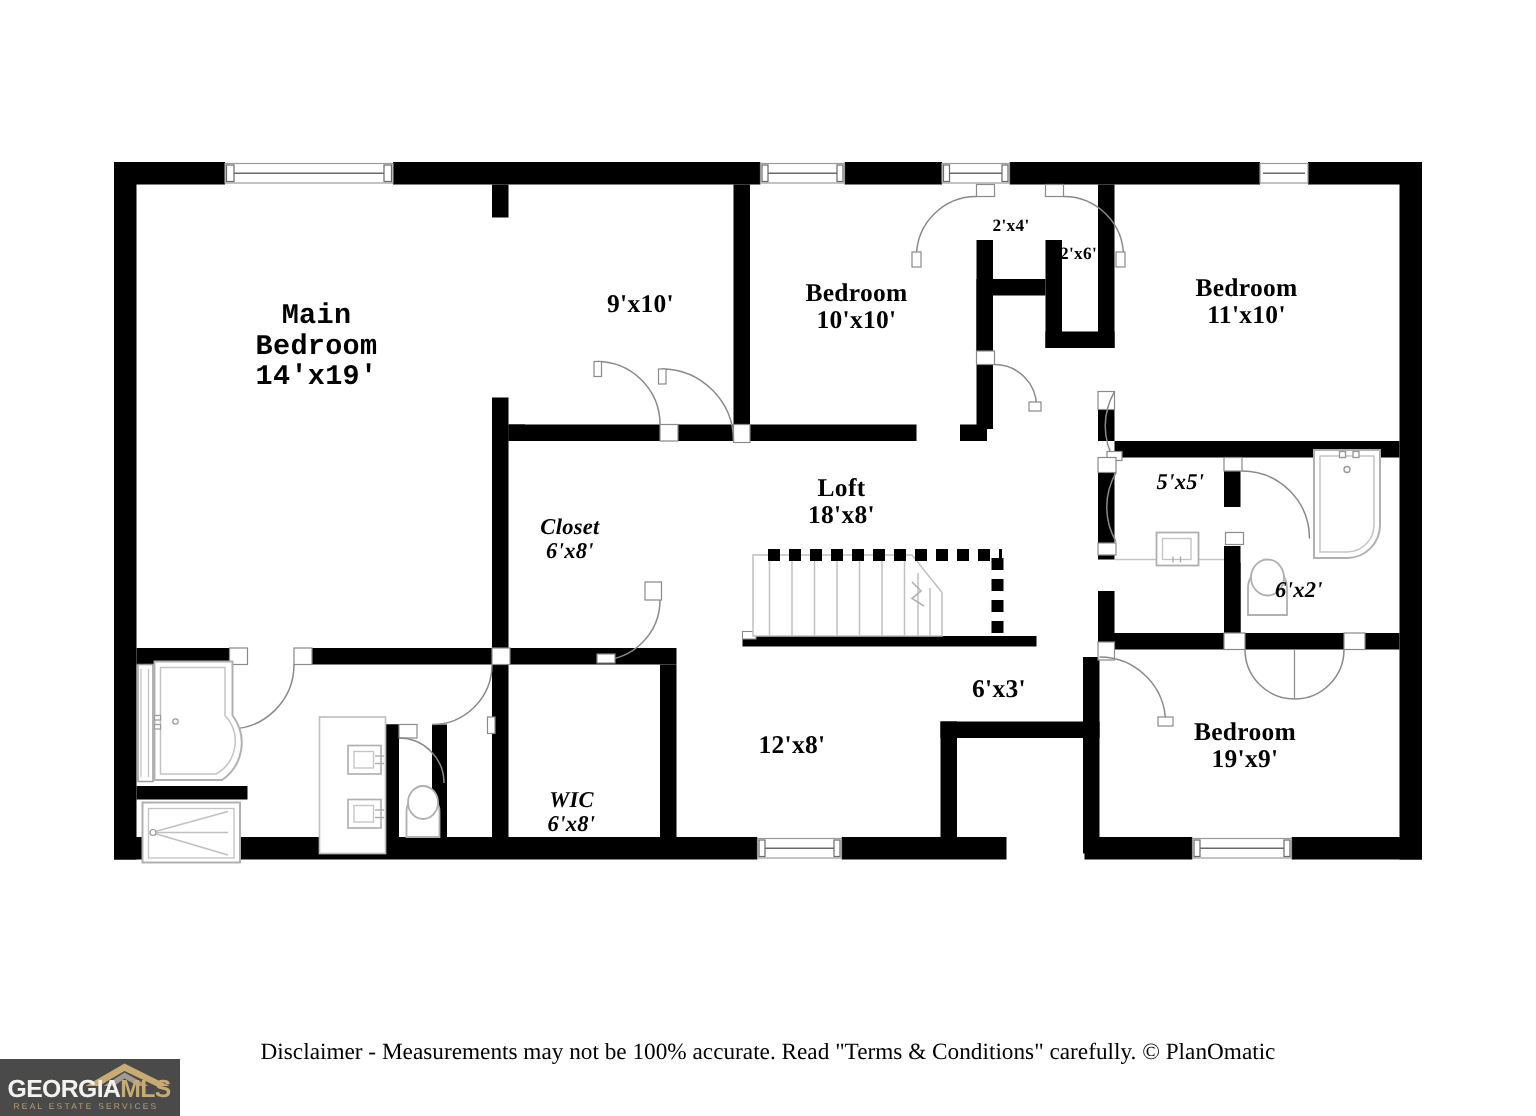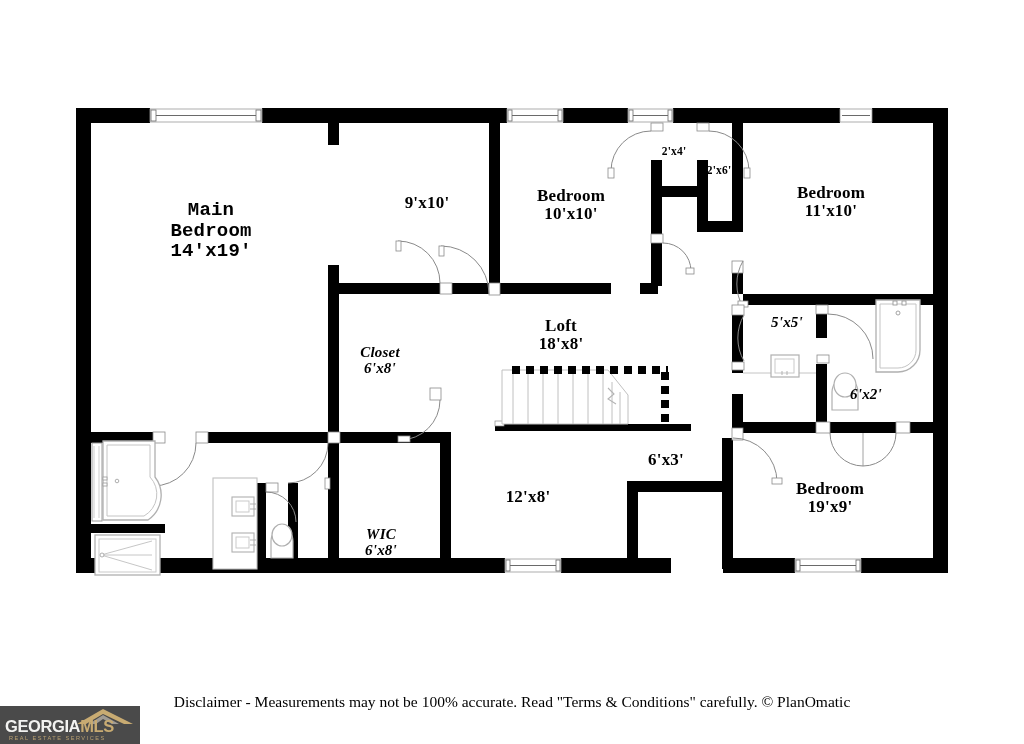--- a/index.html
+++ b/index.html
@@ -63,21 +63,21 @@
     font-size: 15.5px;
     color: #000000;
     font-family: "Liberation Serif", "DejaVu Serif", serif;
     white-space: nowrap;
   }
 
   #mls-logo {
     position: absolute;
     left: 0;
     top: 26px;
-    width: 140px;
+    width: 120px;
     height: 38px;
     background: #4a4a4a;
     overflow: hidden;
   }
   #mls-logo .roof {
     position: absolute;
     right: 6px;
     top: 2px;
     width: 58px;
     height: 17px;

